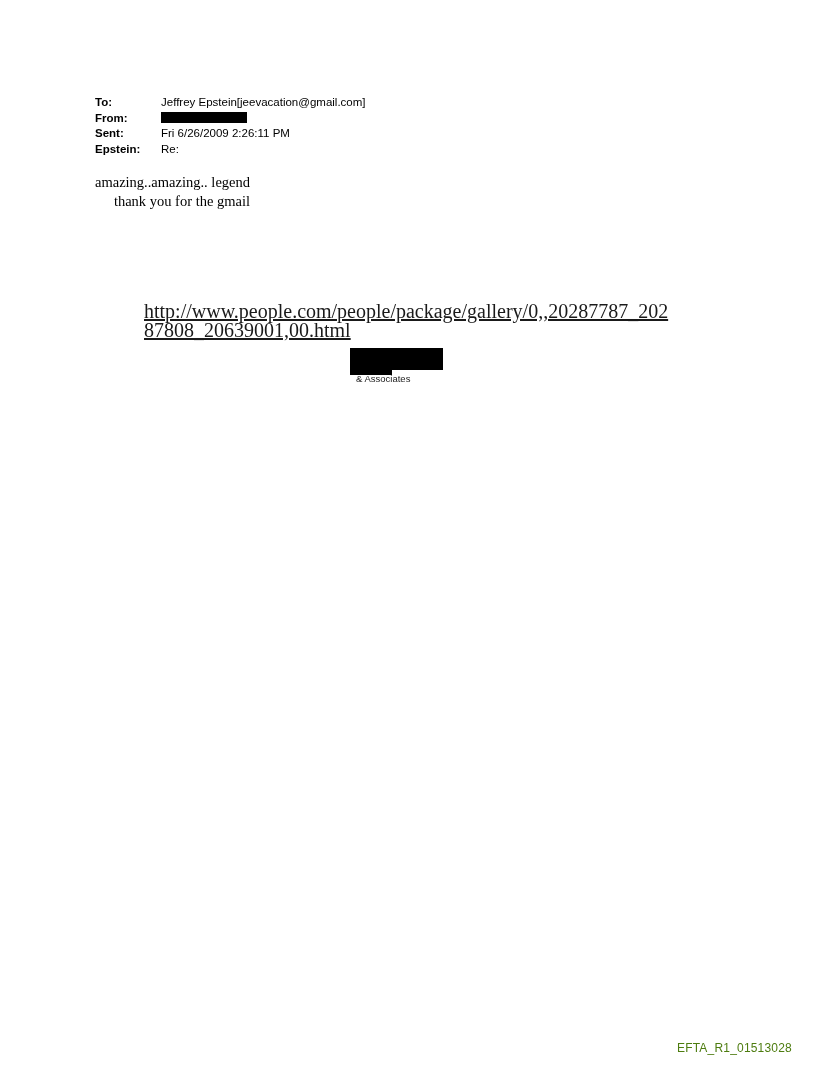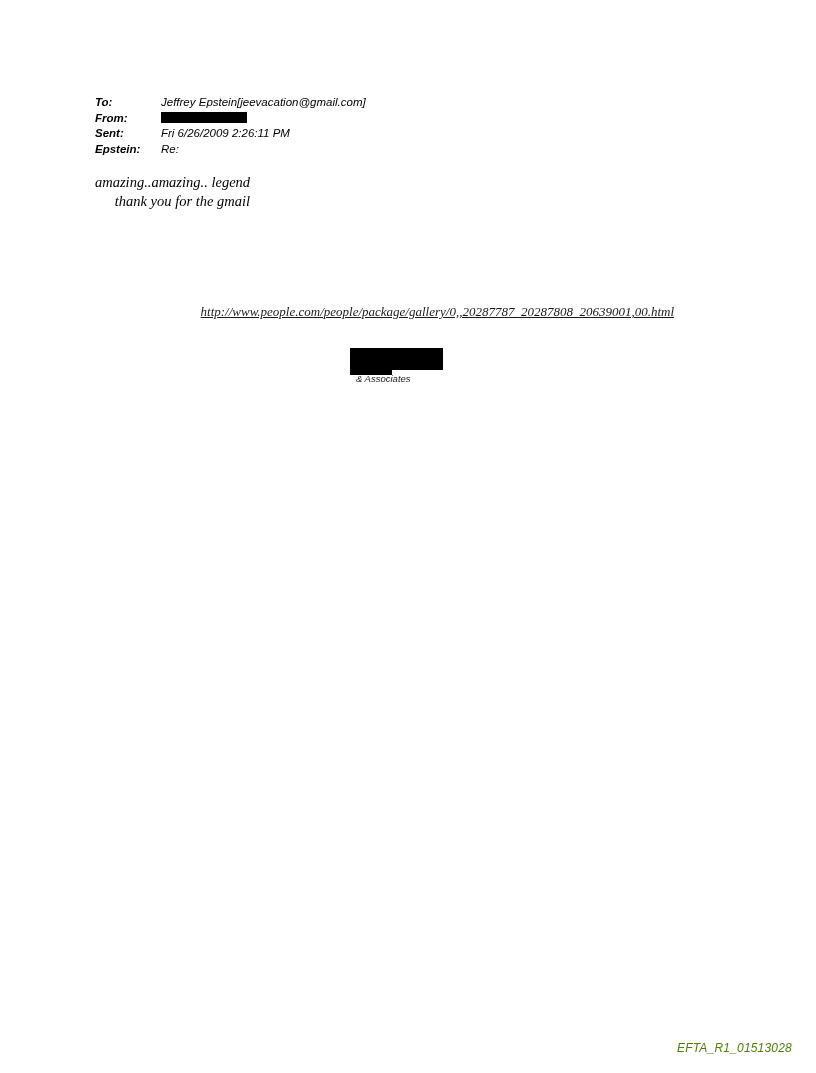--- a/index.html
+++ b/index.html
@@ -15,21 +15,20 @@
     color: #000000;
     overflow: hidden;
   }
 
   .page {
     position: absolute;
     top: 0; left: 0;
     width: 816px;
     height: 1073px;
     background: #ffffff;
-    font-style: italic;
   }
 
   
   .hdr {
     position: absolute;
     left: 95px;
     top: 95px;
     font-family: "Liberation Sans", sans-serif;
     font-size: 11.5px;
     line-height: 15.5px;
@@ -81,27 +80,26 @@
     white-space: nowrap;
   }
 
   
   .quote-link {
     position: absolute;
     left: 144px;
     top: 302px;
     width: 530px;
     font-family: "Liberation Serif", serif;
-    font-size: 13px;
+    font-size: 20px;
     line-height: 19px;
     color: #1a1a1a;
     text-decoration: underline;
     word-break: break-all;
     cursor: pointer;
-    text-align: right;
   }
 
   
   .sig-block {
     position: absolute;
     left: 350px;
     top: 348px;
     width: 120px;
     height: 34px;
   }

